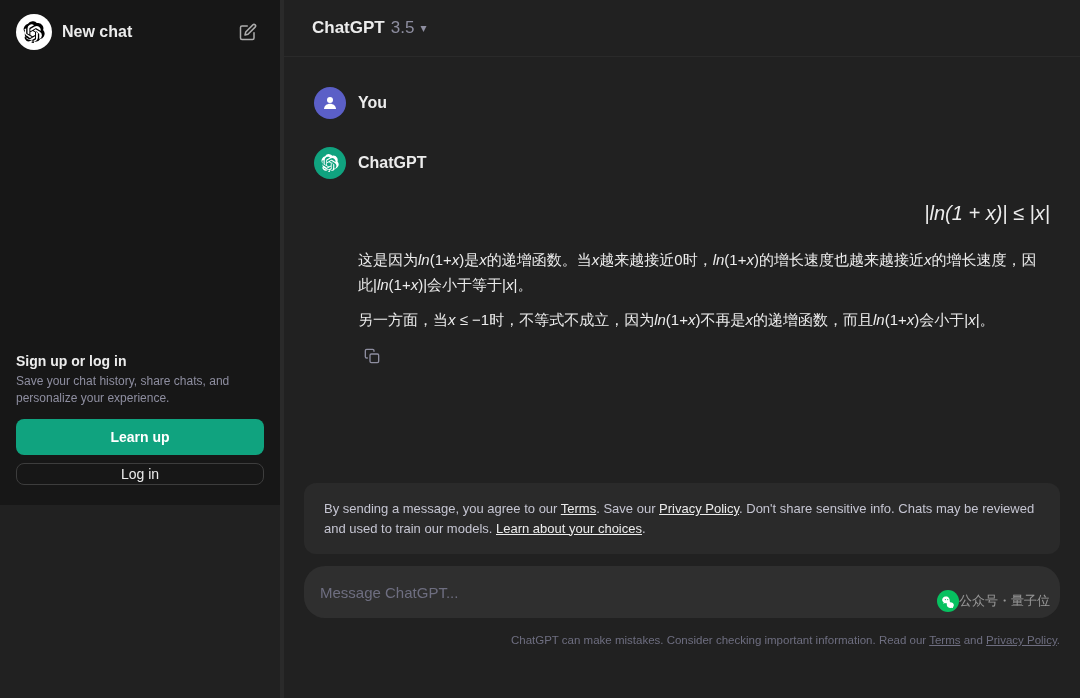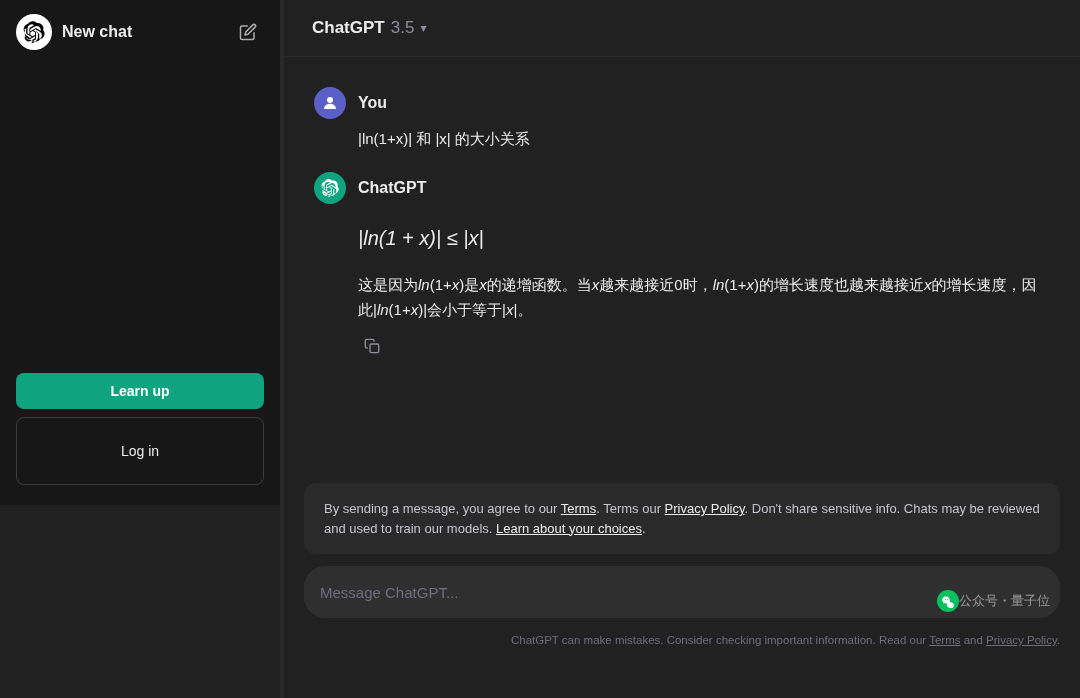--- a/index.html
+++ b/index.html
@@ -103,21 +103,21 @@
       border: none;
       border-radius: 8px;
       font-size: 14px;
       font-weight: 600;
       cursor: pointer;
       margin-bottom: 8px;
     }
 
     .btn-login {
       width: 100%;
-      padding: 25px;
+      padding: 2px;
       background: transparent;
       color: #ececec;
       border: 1px solid #3d3d3d;
       border-radius: 8px;
       font-size: 14px;
       font-weight: 500;
       cursor: pointer;
     }
 
     .scrollbar-divider {
@@ -222,21 +222,21 @@
     }
 
     .message-body {
       margin-left: 44px;
       font-size: 15px;
       line-height: 1.65;
       color: #ececec;
     }
 
     .math-block {
-      text-align: left;
+      text-align: right;
       font-size: 20px;
       margin: 18px 0;
       font-style: italic;
     }
 
     .copy-icon {
       margin-left: 44px;
       margin-top: 10px;
       width: 28px;
       height: 28px;
@@ -339,20 +339,24 @@
       <svg width="18" height="18" viewBox="0 0 24 24" fill="none" stroke="currentColor" stroke-width="2" stroke-linecap="round" stroke-linejoin="round">
         <path d="M11 4H4a2 2 0 0 0-2 2v14a2 2 0 0 0 2 2h14a2 2 0 0 0 2-2v-7"></path>
         <path d="M18.5 2.5a2.121 2.121 0 0 1 3 3L12 15l-4 1 1-4 9.5-9.5z"></path>
       </svg>
     </div>
   </div>
 
   <div class="sidebar-spacer"></div>
 
   <div class="sidebar-bottom">
+    <div class="signup-prompt">
+      <div class="signup-title">Sign up or log in</div>
+      <div class="signup-desc">Save your chat history, share chats, and personalize your experience.</div>
+    </div>
     <button class="btn-signup">Learn up</button>
     <button class="btn-login">Log in</button>
   </div>
 </aside>
 
 <div class="scrollbar-divider"></div>
 
 <main class="main">
 
   <header class="chat-header">
@@ -368,51 +372,49 @@
     <div class="message">
       <div class="message-header">
         <div class="avatar avatar-user">
           <svg width="18" height="18" viewBox="0 0 24 24" fill="white" xmlns="http://www.w3.org/2000/svg">
             <circle cx="12" cy="8" r="4"></circle>
             <path d="M4 20c0-4 3.6-7 8-7s8 3 8 7"></path>
           </svg>
         </div>
         <span class="message-author">You</span>
       </div>
-      <div class="message-body">
-        |ln(1+x)| 和 |x| 的大小关系
-      </div>
     </div>
 
     <div class="message">
       <div class="message-header">
         <div class="avatar avatar-gpt">
           <svg width="18" height="18" viewBox="0 0 41 41" fill="none" xmlns="http://www.w3.org/2000/svg">
             <path d="M37.532 16.87a9.963 9.963 0 0 0-.856-8.184 10.078 10.078 0 0 0-10.855-4.835 9.964 9.964 0 0 0-6.366-3.462 10.079 10.079 0 0 0-10.181 4.854 9.963 9.963 0 0 0-6.614 4.921 10.079 10.079 0 0 0 1.24 11.817 9.965 9.965 0 0 0 .856 8.185 10.079 10.079 0 0 0 10.855 4.835 9.965 9.965 0 0 0 6.366 3.462 10.079 10.079 0 0 0 10.181-4.854 9.965 9.965 0 0 0 6.614-4.92 10.079 10.079 0 0 0-1.24-11.818zm-17.297 24.252a7.476 7.476 0 0 1-4.786-1.723c.061-.033.168-.091.237-.134l7.964-4.6a1.294 1.294 0 0 0 .655-1.134V19.054l3.366 1.944a.12.12 0 0 1 .066.092v9.299a7.505 7.505 0 0 1-7.502 7.733zm-16.134-6.906a7.471 7.471 0 0 1-.894-5.023c.06.036.162.099.237.141l7.964 4.6a1.297 1.297 0 0 0 1.308 0l9.724-5.614v3.888a.12.12 0 0 1-.048.103l-8.051 4.649a7.504 7.504 0 0 1-10.24-2.744zm-2.09-17.51a7.47 7.47 0 0 1 3.908-3.285c0 .068-.004.19-.004.274v9.201a1.294 1.294 0 0 0 .654 1.132l9.723 5.614-3.366 1.944a.12.12 0 0 1-.114.012L8.206 27.95a7.504 7.504 0 0 1-4.195-10.244zm27.599 6.442l-9.724-5.615 3.367-1.943a.121.121 0 0 1 .114-.012l8.048 4.648a7.498 7.498 0 0 1-1.158 13.528v-9.476a1.293 1.293 0 0 0-.647-1.13zm3.35-5.043c-.059-.037-.162-.099-.236-.141l-7.965-4.6a1.298 1.298 0 0 0-1.308 0l-9.723 5.614v-3.888a.12.12 0 0 1 .048-.103l8.05-4.645a7.497 7.497 0 0 1 11.135 7.763zm-21.063 6.929l-3.367-1.944a.12.12 0 0 1-.065-.092v-9.299a7.497 7.497 0 0 1 12.293-5.756 6.94 6.94 0 0 0-.236.134l-7.965 4.6a1.294 1.294 0 0 0-.654 1.132l-.006 11.225zm1.829-3.943l4.33-2.501 4.332 2.497v4.998l-4.331 2.5-4.331-2.5V21.111z" fill="white"></path>
           </svg>
         </div>
         <span class="message-author">ChatGPT</span>
       </div>
       <div class="message-body">
         <div class="math-block">
           |<em>ln</em>(1 + <em>x</em>)| ≤ |<em>x</em>|
         </div>
         <p>这是因为<em>ln</em>(1+<em>x</em>)是<em>x</em>的递增函数。当<em>x</em>越来越接近0时，<em>ln</em>(1+<em>x</em>)的增长速度也越来越接近<em>x</em>的增长速度，因此|<em>ln</em>(1+<em>x</em>)|会小于等于|<em>x</em>|。</p>
+        <p>另一方面，当<em>x</em> ≤ −1时，不等式不成立，因为<em>ln</em>(1+<em>x</em>)不再是<em>x</em>的递增函数，而且<em>ln</em>(1+<em>x</em>)会小于|<em>x</em>|。</p>
       </div>
       <div class="copy-icon">
         <svg width="16" height="16" viewBox="0 0 24 24" fill="none" stroke="currentColor" stroke-width="2" stroke-linecap="round" stroke-linejoin="round">
           <rect x="9" y="9" width="13" height="13" rx="2" ry="2"></rect>
           <path d="M5 15H4a2 2 0 0 1-2-2V4a2 2 0 0 1 2-2h9a2 2 0 0 1 2 2v1"></path>
         </svg>
       </div>
     </div>
   </div>
 
   <div class="disclaimer">
-    <span>By sending a message, you agree to our </span><a>Terms</a><span>. Terms our </span><a>Privacy Policy</a><span>. Don't share sensitive info. Chats may be reviewed and used to train our models. </span><a>Learn about your choices</a><span>.</span>
+    <span>By sending a message, you agree to our </span><a>Terms</a><span>. Save our </span><a>Privacy Policy</a><span>. Don't share sensitive info. Chats may be reviewed and used to train our models. </span><a>Learn about your choices</a><span>.</span>
   </div>
 
   <div class="input-area" style="position:relative;">
     <div class="input-box">
       <span style="color:#6e6e80;">Message ChatGPT...</span>
     </div>
     <div class="watermark">
       <div class="watermark-icon">
         <svg width="14" height="14" viewBox="0 0 24 24" fill="white">
           <path d="M9.5 4C5.36 4 2 6.69 2 10c0 1.89 1.08 3.56 2.78 4.66L4 17l2.5-1.5c.97.28 2 .5 3 .5.17 0 .34 0 .5-.01C9.85 17.32 10 18.15 10 19c0 2.76 2.69 5 6 5 .97 0 1.88-.2 2.69-.5L21 25l-.6-2.08C21.4 21.86 22 20.49 22 19c0-2.76-2.69-5-6-5-.17 0-.34 0-.5.01C15.15 12.68 15 11.85 15 11c0-3.31-2.46-6-6-7-.17-.01-.33-.01-.5-.01zm-2 4.5a1 1 0 1 1 0 2 1 1 0 0 1 0-2zm4 0a1 1 0 1 1 0 2 1 1 0 0 1 0-2z"></path>

